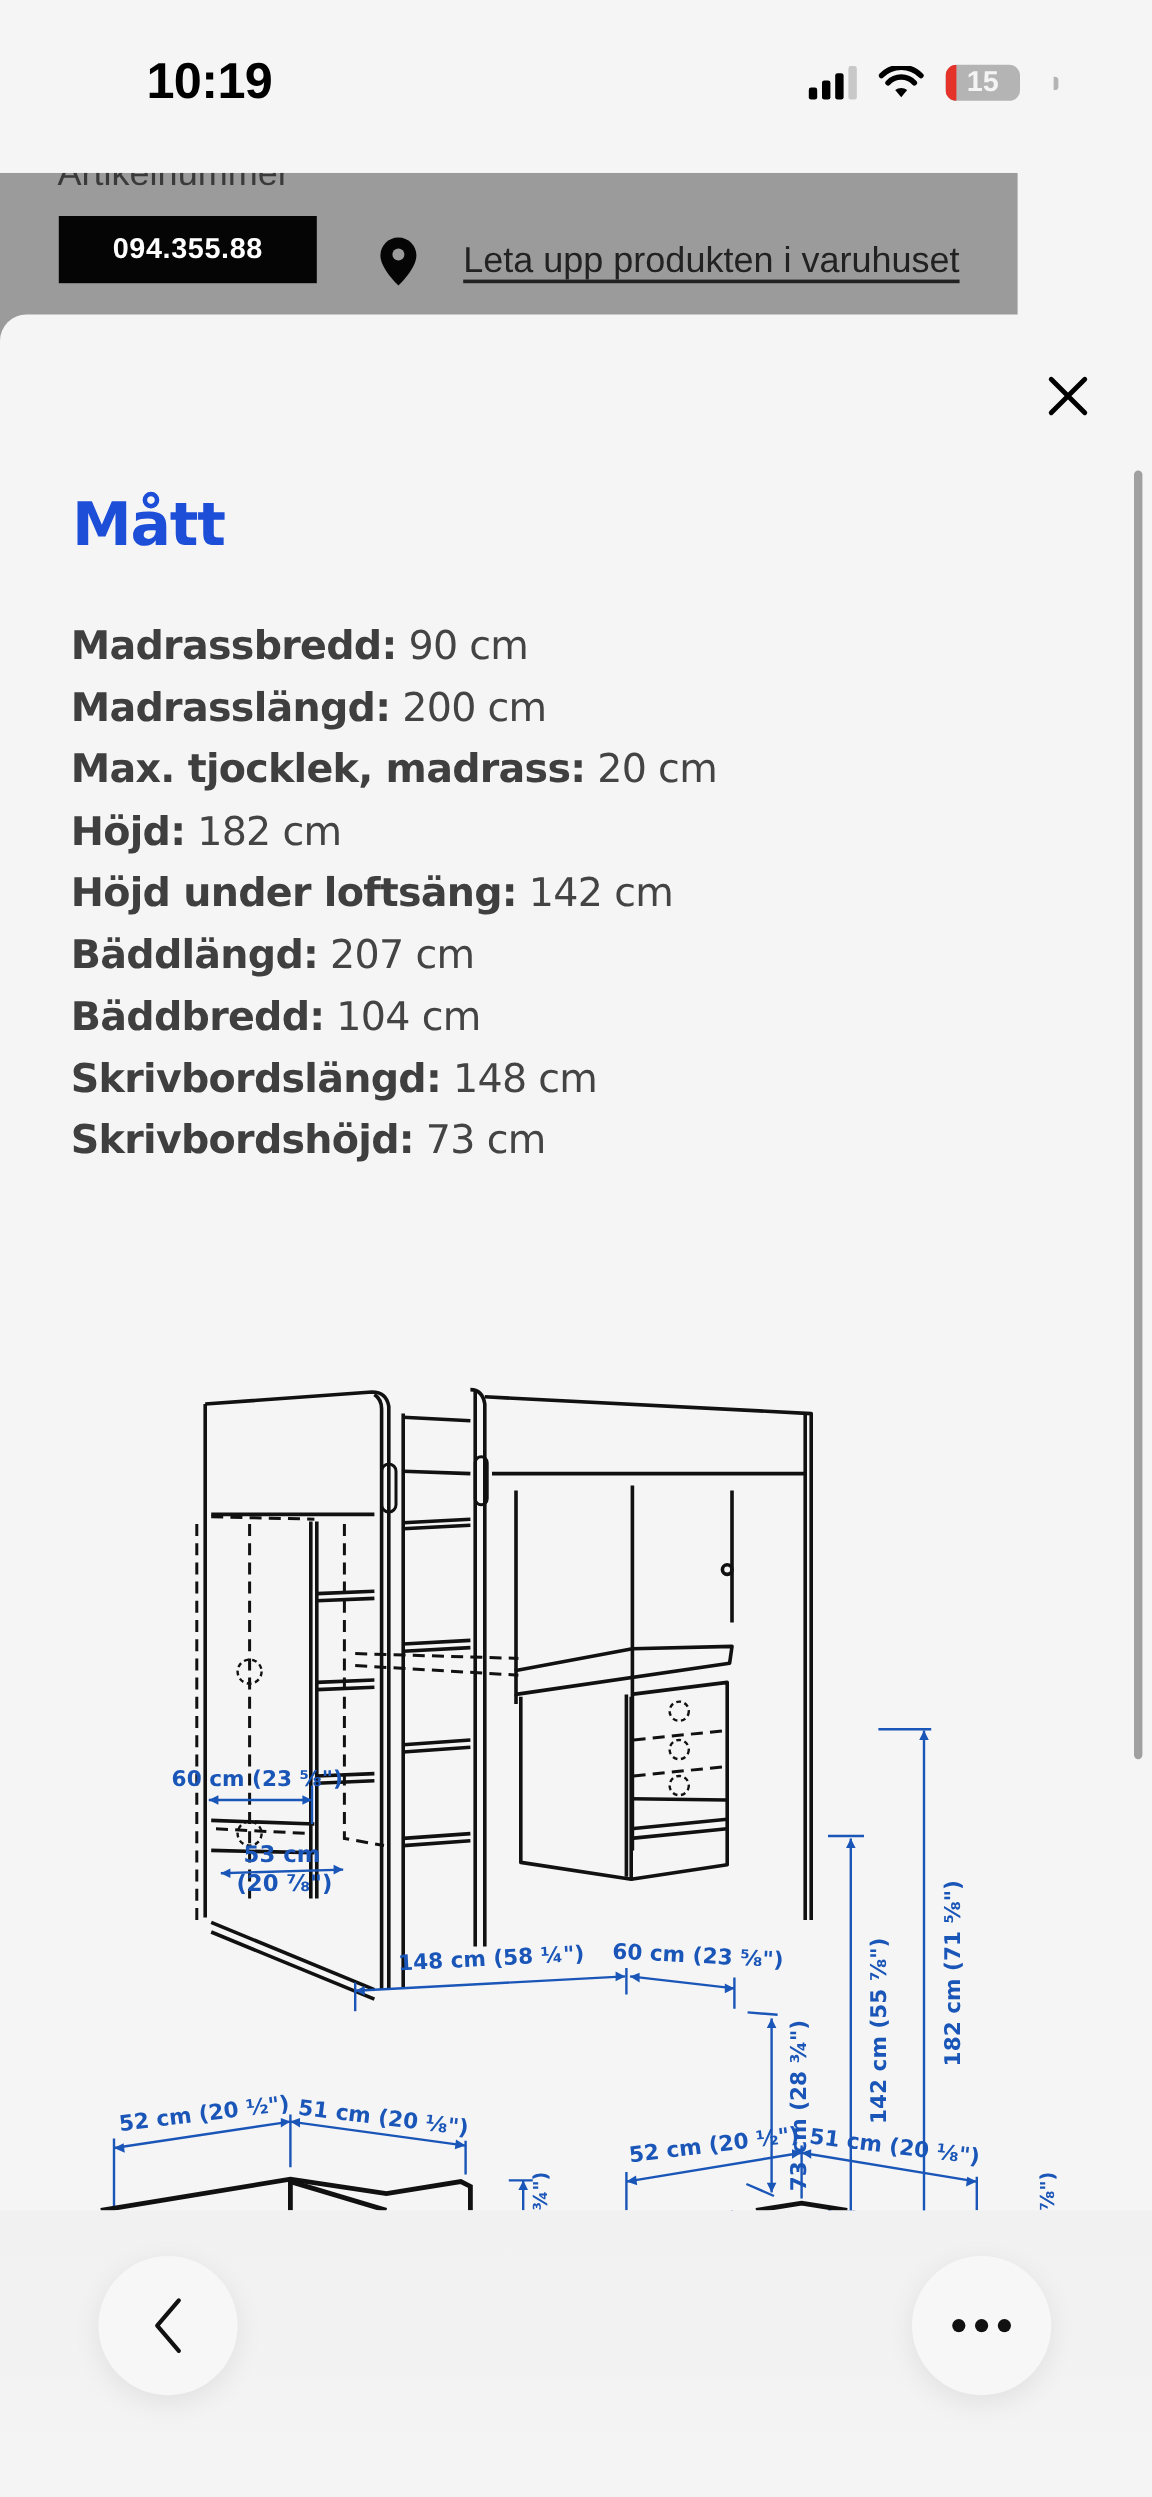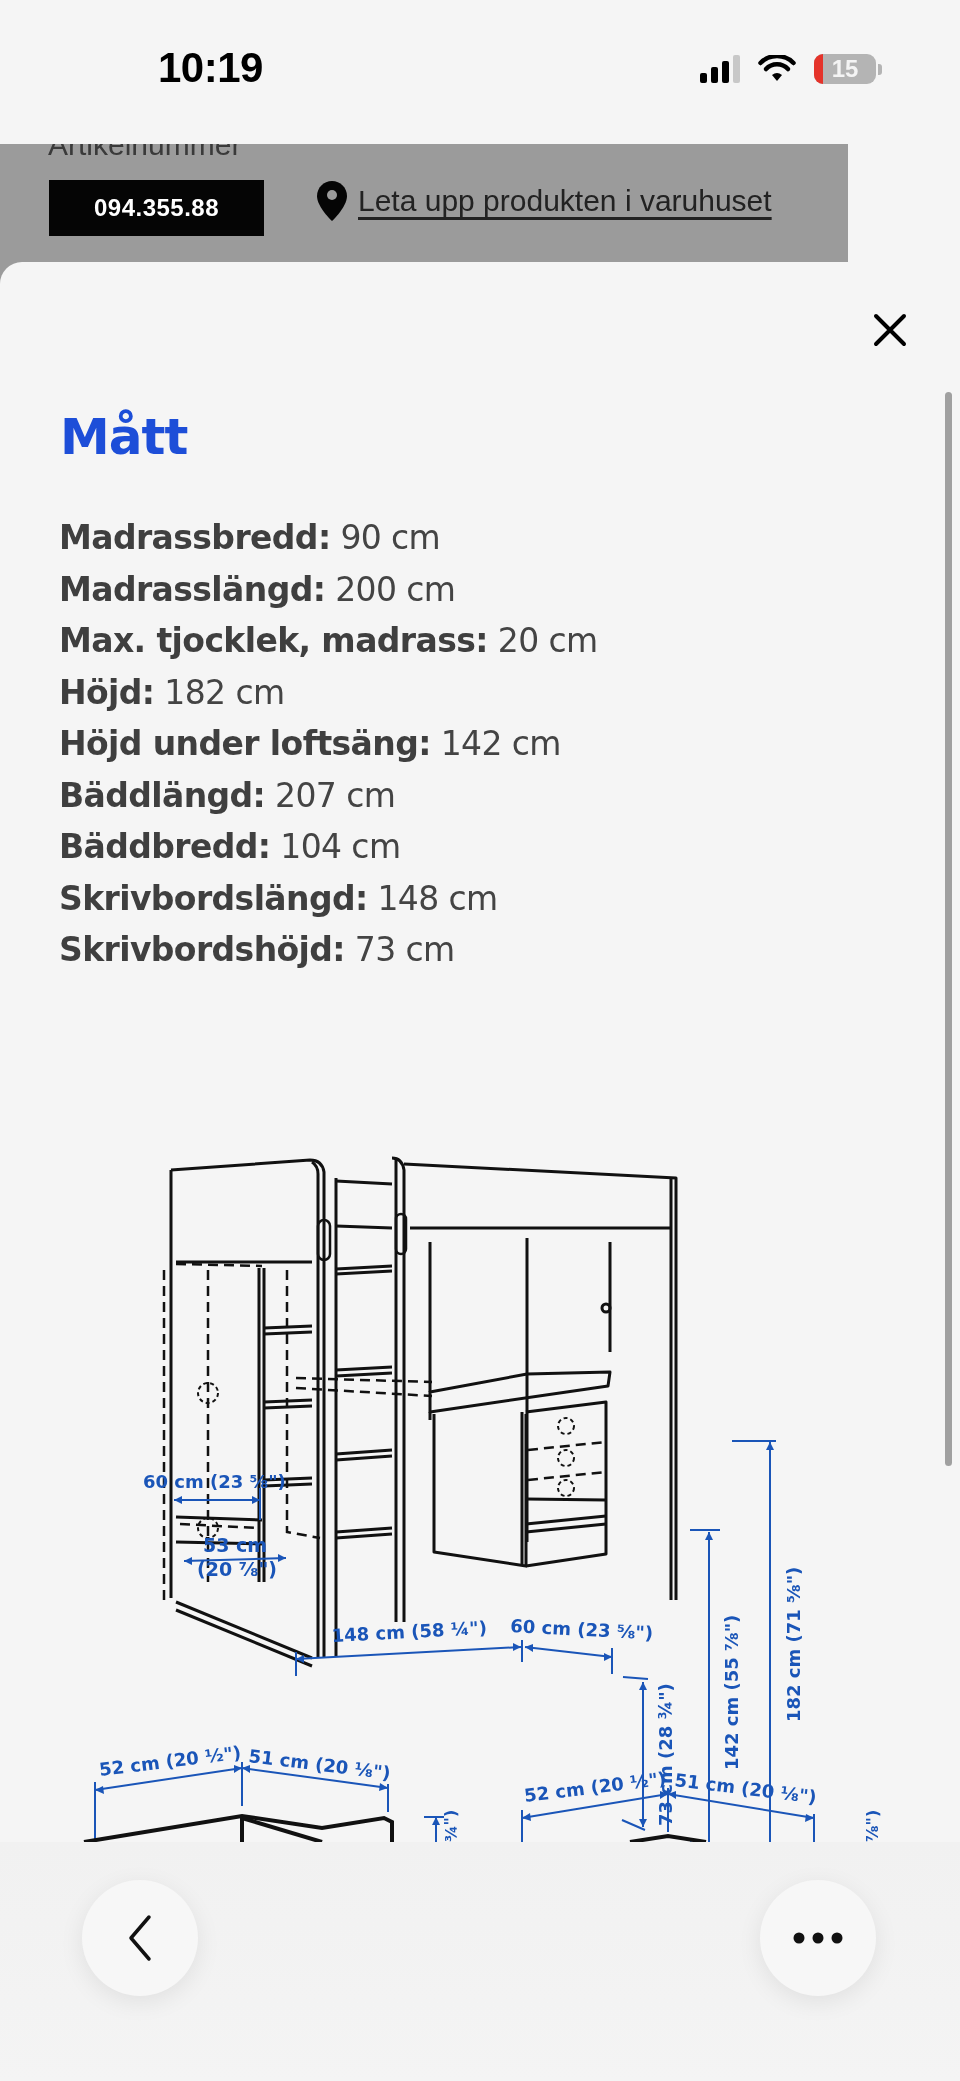--- a/index.html
+++ b/index.html
@@ -1,35 +1,35 @@
 <!DOCTYPE html>
 <html><head>
 <meta charset="utf-8">
 <style>
   * { box-sizing: border-box; margin: 0; padding: 0; }
   html, body { width: 960px; height: 2081px; overflow: hidden; background: #f5f5f5; }
   body { position: relative; font-family: "Liberation Sans", "DejaVu Sans", sans-serif; color: #111; }
 
   
   .status-bar { position: absolute; left: 0; top: 0; width: 960px; height: 144px; background: #f5f5f5; z-index: 5; }
-  .status-time { position: absolute; left: 122px; top: 44px; font-size: 42px; font-weight: 600; letter-spacing: -0.5px; color: #000; font-family: "Liberation Sans", sans-serif; margin-left: 36px; }
+  .status-time { position: absolute; left: 122px; top: 44px; font-size: 42px; font-weight: 600; letter-spacing: -0.5px; color: #000; font-family: "Liberation Sans", sans-serif; }
   .status-icons { position: absolute; right: 78px; top: 54px; display: flex; align-items: center; gap: 18px; }
   .signal { display: flex; align-items: flex-end; gap: 4px; height: 28px; }
   .signal span { width: 7px; background: #000; border-radius: 2px; }
   .signal span.off { background: #c8c8c8; }
   .battery { position: relative; width: 62px; height: 30px; border-radius: 9px; background: #b4b4b4; overflow: hidden; display:flex; align-items:center; justify-content:center; }
   .battery .level { position: absolute; left: 0; top: 0; bottom: 0; width: 9px; background: #e5332a; }
   .battery .num { position: relative; color: #f4f4f4; font-weight: 700; font-size: 24px; }
   .battery-cap { width: 4px; height: 11px; background: #b4b4b4; border-radius: 0 3px 3px 0; margin-left: -16px; }
 
   
   .backdrop { position: absolute; left: 0; top: 144px; width: 848px; height: 140px; background: #9b9b9b; overflow: hidden; }
   .article-label { position: absolute; left: 48px; top: -16px; font-size: 30px; color: #3a3a3a; }
   .article-number { position: absolute; left: 49px; top: 36px; width: 215px; height: 56px; background: #050505; color: #ffffff; font-weight: 700; font-size: 24px; display: flex; align-items: center; justify-content: center; letter-spacing: 0.5px; }
-  .store-link { position: absolute; left: 316px; top: 36px; display: flex; align-items: center; gap: 10px; }
+  .store-link { position: absolute; left: 316px; top: 53px; display: flex; align-items: center; gap: 38px; }
   .store-link .pin { width: 32px; height: 42px; }
   .store-link .txt { font-size: 30px; color: #222; text-decoration: underline; text-underline-offset: 6px; }
 
   
   .sheet { position: absolute; left: 0; top: 262px; width: 960px; height: 1819px; background: #f5f5f5; border-radius: 22px 22px 0 0; overflow: hidden; }
   .close-btn { position: absolute; left: 862px; top: 40px; width: 56px; height: 56px; display: flex; align-items: center; justify-content: center; cursor: pointer; }
   .scrollbar { position: absolute; left: 945px; top: 130px; width: 7px; height: 1074px; border-radius: 4px; background: #a0a0a0; }
 
   .title { position: absolute; left: 60px; top: 146px; font-size: 50px; font-weight: 700; color: #1d4ed8; font-family: "DejaVu Sans", sans-serif; letter-spacing: -1px; }
 
@@ -61,21 +61,21 @@
       <span style="height:10px"></span>
         <span style="height:16px"></span>
         <span style="height:22px"></span>
         <span class="off" style="height:28px"></span>
     </div>
     <svg width="38" height="28" viewBox="0 0 38 28">
       <path d="M19 26 L14 20 A8 8 0 0 1 24 20 Z" fill="#000"></path>
       <path d="M8 14 A15 15 0 0 1 30 14" stroke="#000" stroke-width="4.5" fill="none" stroke-linecap="round"></path>
       <path d="M2.5 8 A23 23 0 0 1 35.5 8" stroke="#000" stroke-width="4.5" fill="none" stroke-linecap="round"></path>
     </svg>
-    <div style="display:flex;align-items:center;">
+    <div style="display:flex;align-items:center;gap:26px;">
       <div class="battery">
         <div class="level"></div>
         <span class="num">15</span>
       </div>
       <div class="battery-cap" style="margin-left:2px"></div>
     </div>
   </div>
 </div>
 
 <div class="backdrop">

